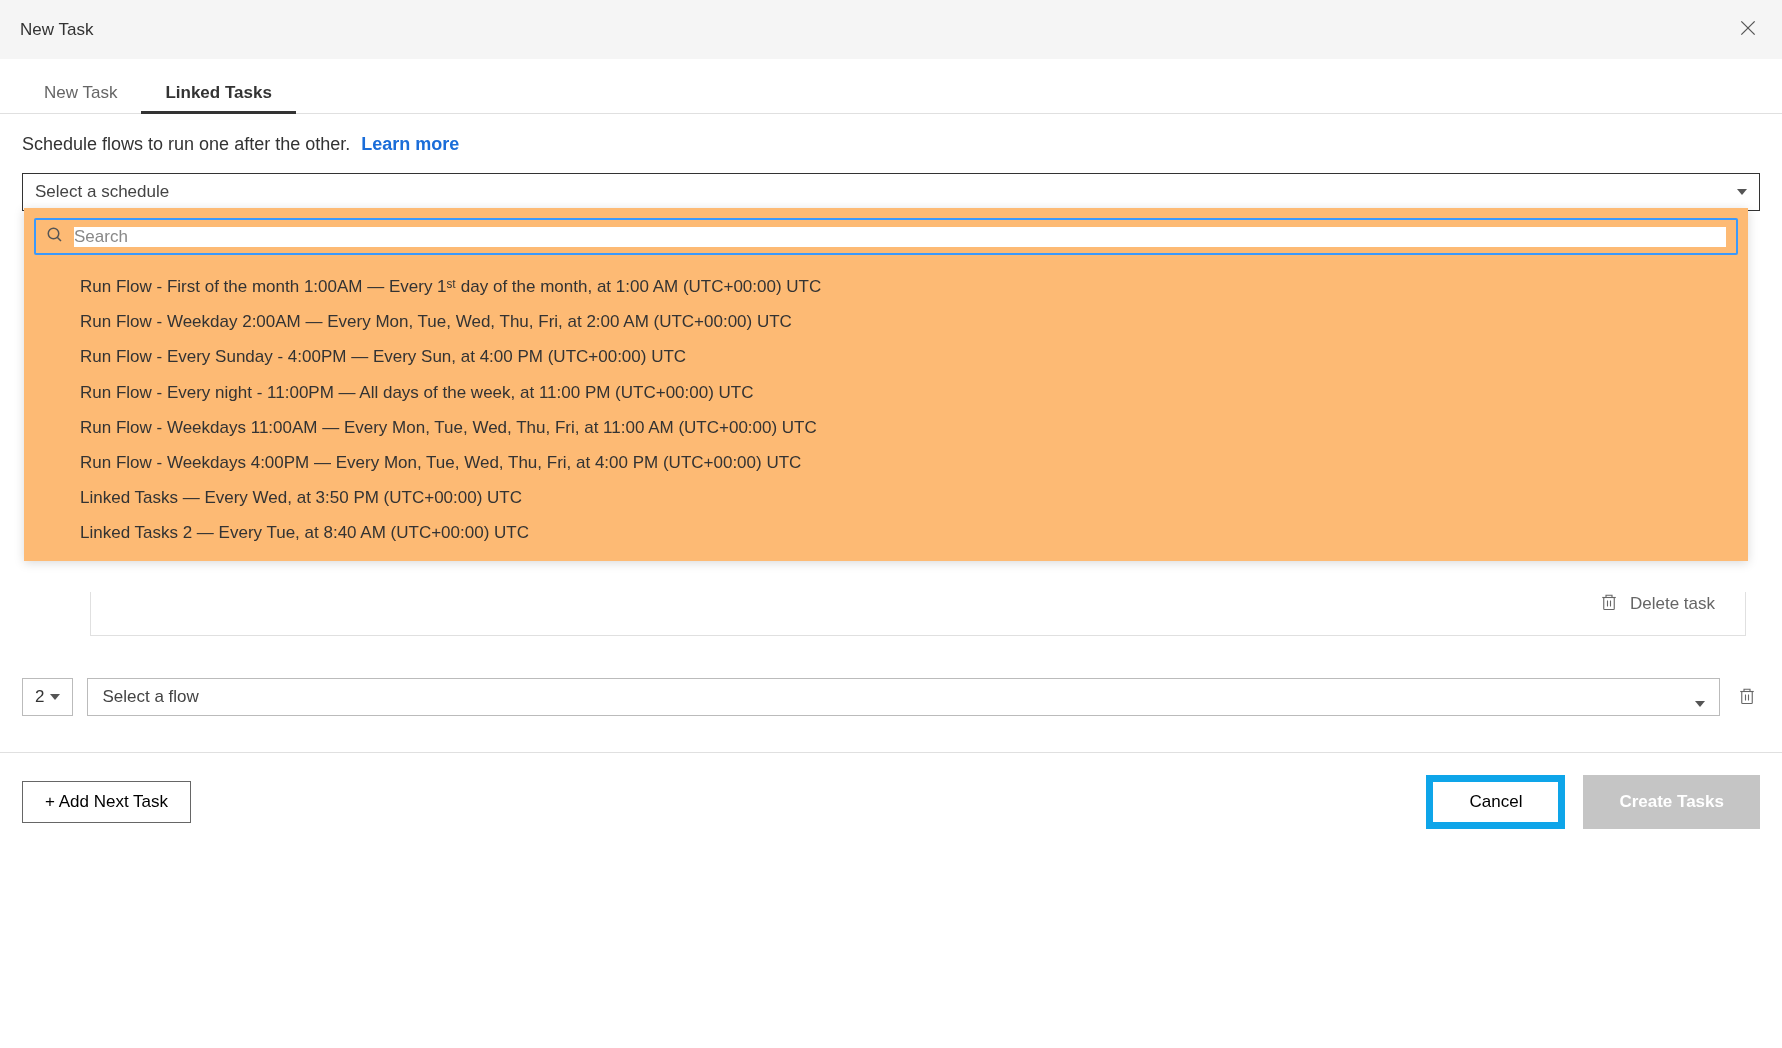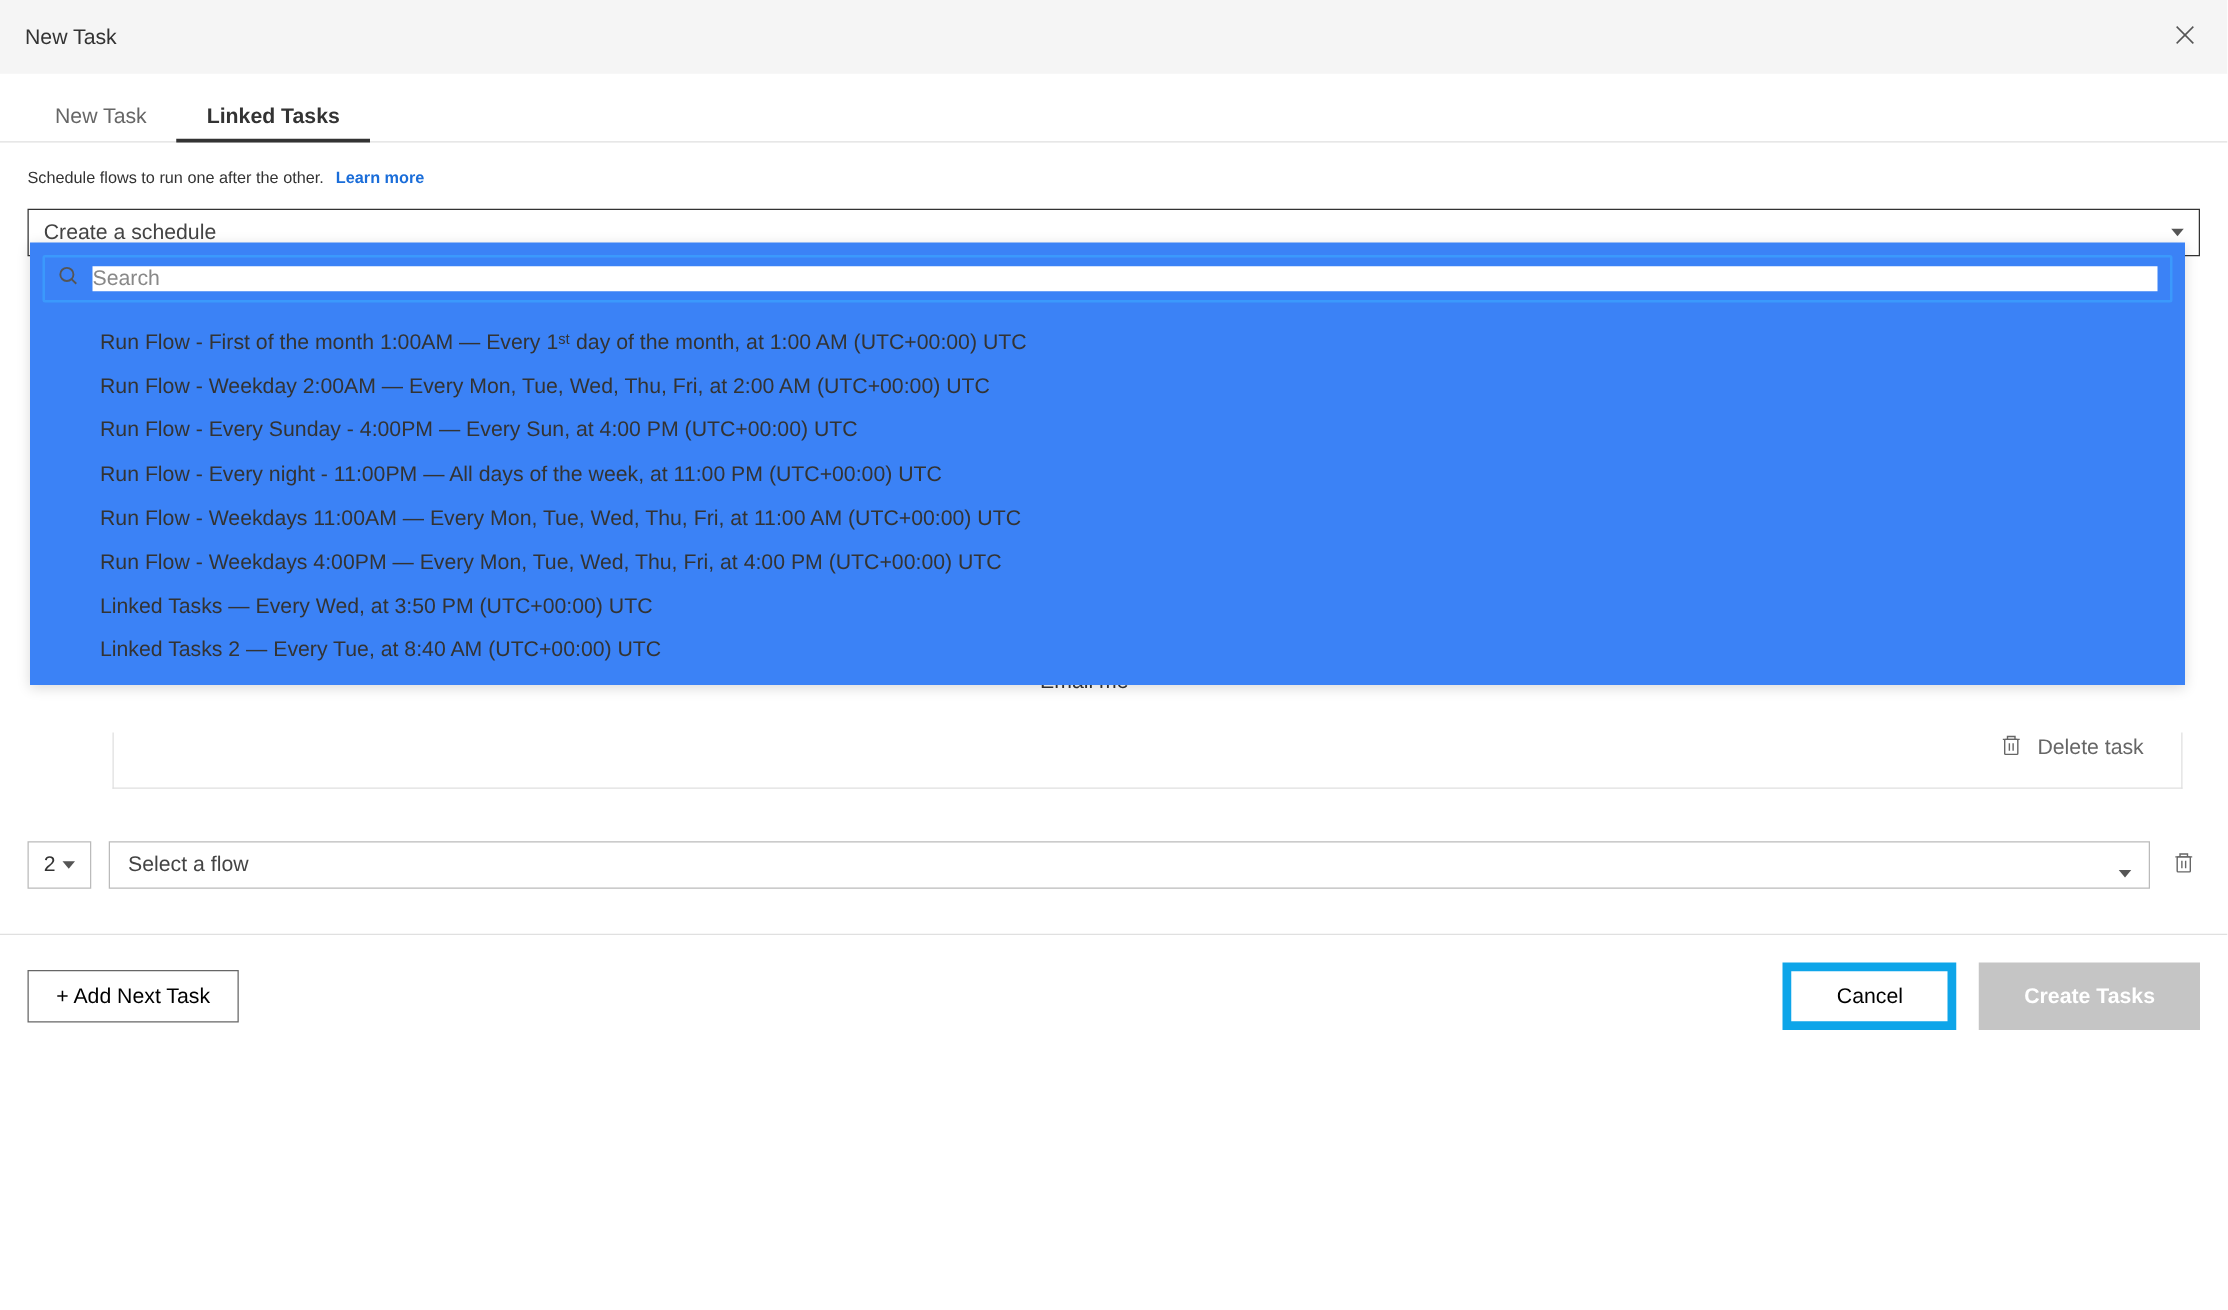--- a/index.html
+++ b/index.html
@@ -67,21 +67,21 @@
       right: 0;
       bottom: -1px;
       height: 3px;
       background: #333;
     }
     .body {
       padding: 20px 22px;
       position: relative;
     }
     .description {
-      font-size: 13px;
+      font-size: 18px;
       color: #333;
       margin-bottom: 18px;
     }
     .learn-more {
       color: #1a6dd9;
       font-weight: 600;
       margin-left: 6px;
       cursor: pointer;
     }
     .schedule-select {
@@ -99,22 +99,22 @@
       width: 0;
       height: 0;
       border-left: 5px solid transparent;
       border-right: 5px solid transparent;
       border-top: 6px solid #555;
     }
     .dropdown-panel {
       position: absolute;
       left: 24px;
       right: 34px;
-      top: 80px;
-      background: #3b82f6;
+      top: 94px;
+      background: #fdba74;
       box-shadow: 0 2px 10px rgba(0,0,0,0.15);
       z-index: 10;
       padding-bottom: 6px;
     }
     .search-wrap {
       padding: 10px;
     }
     .search-box {
       display: flex;
       align-items: center;
@@ -295,21 +295,21 @@
   </div>
 
   <div class="body">
 
     <div class="description">
       <span>Schedule flows to run one after the other.</span>
       <span class="learn-more">Learn more</span>
     </div>
 
     <div class="schedule-select">
-      <span>Create a schedule</span>
+      <span>Select a schedule</span>
       <span class="chevron"></span>
     </div>
 
     <div class="dropdown-panel">
       <div class="search-wrap">
         <div class="search-box">
           <span>
             <svg viewBox="0 0 24 24">
                 <circle cx="10" cy="10" r="7"></circle>
                 <line x1="20" y1="20" x2="15" y2="15"></line>

